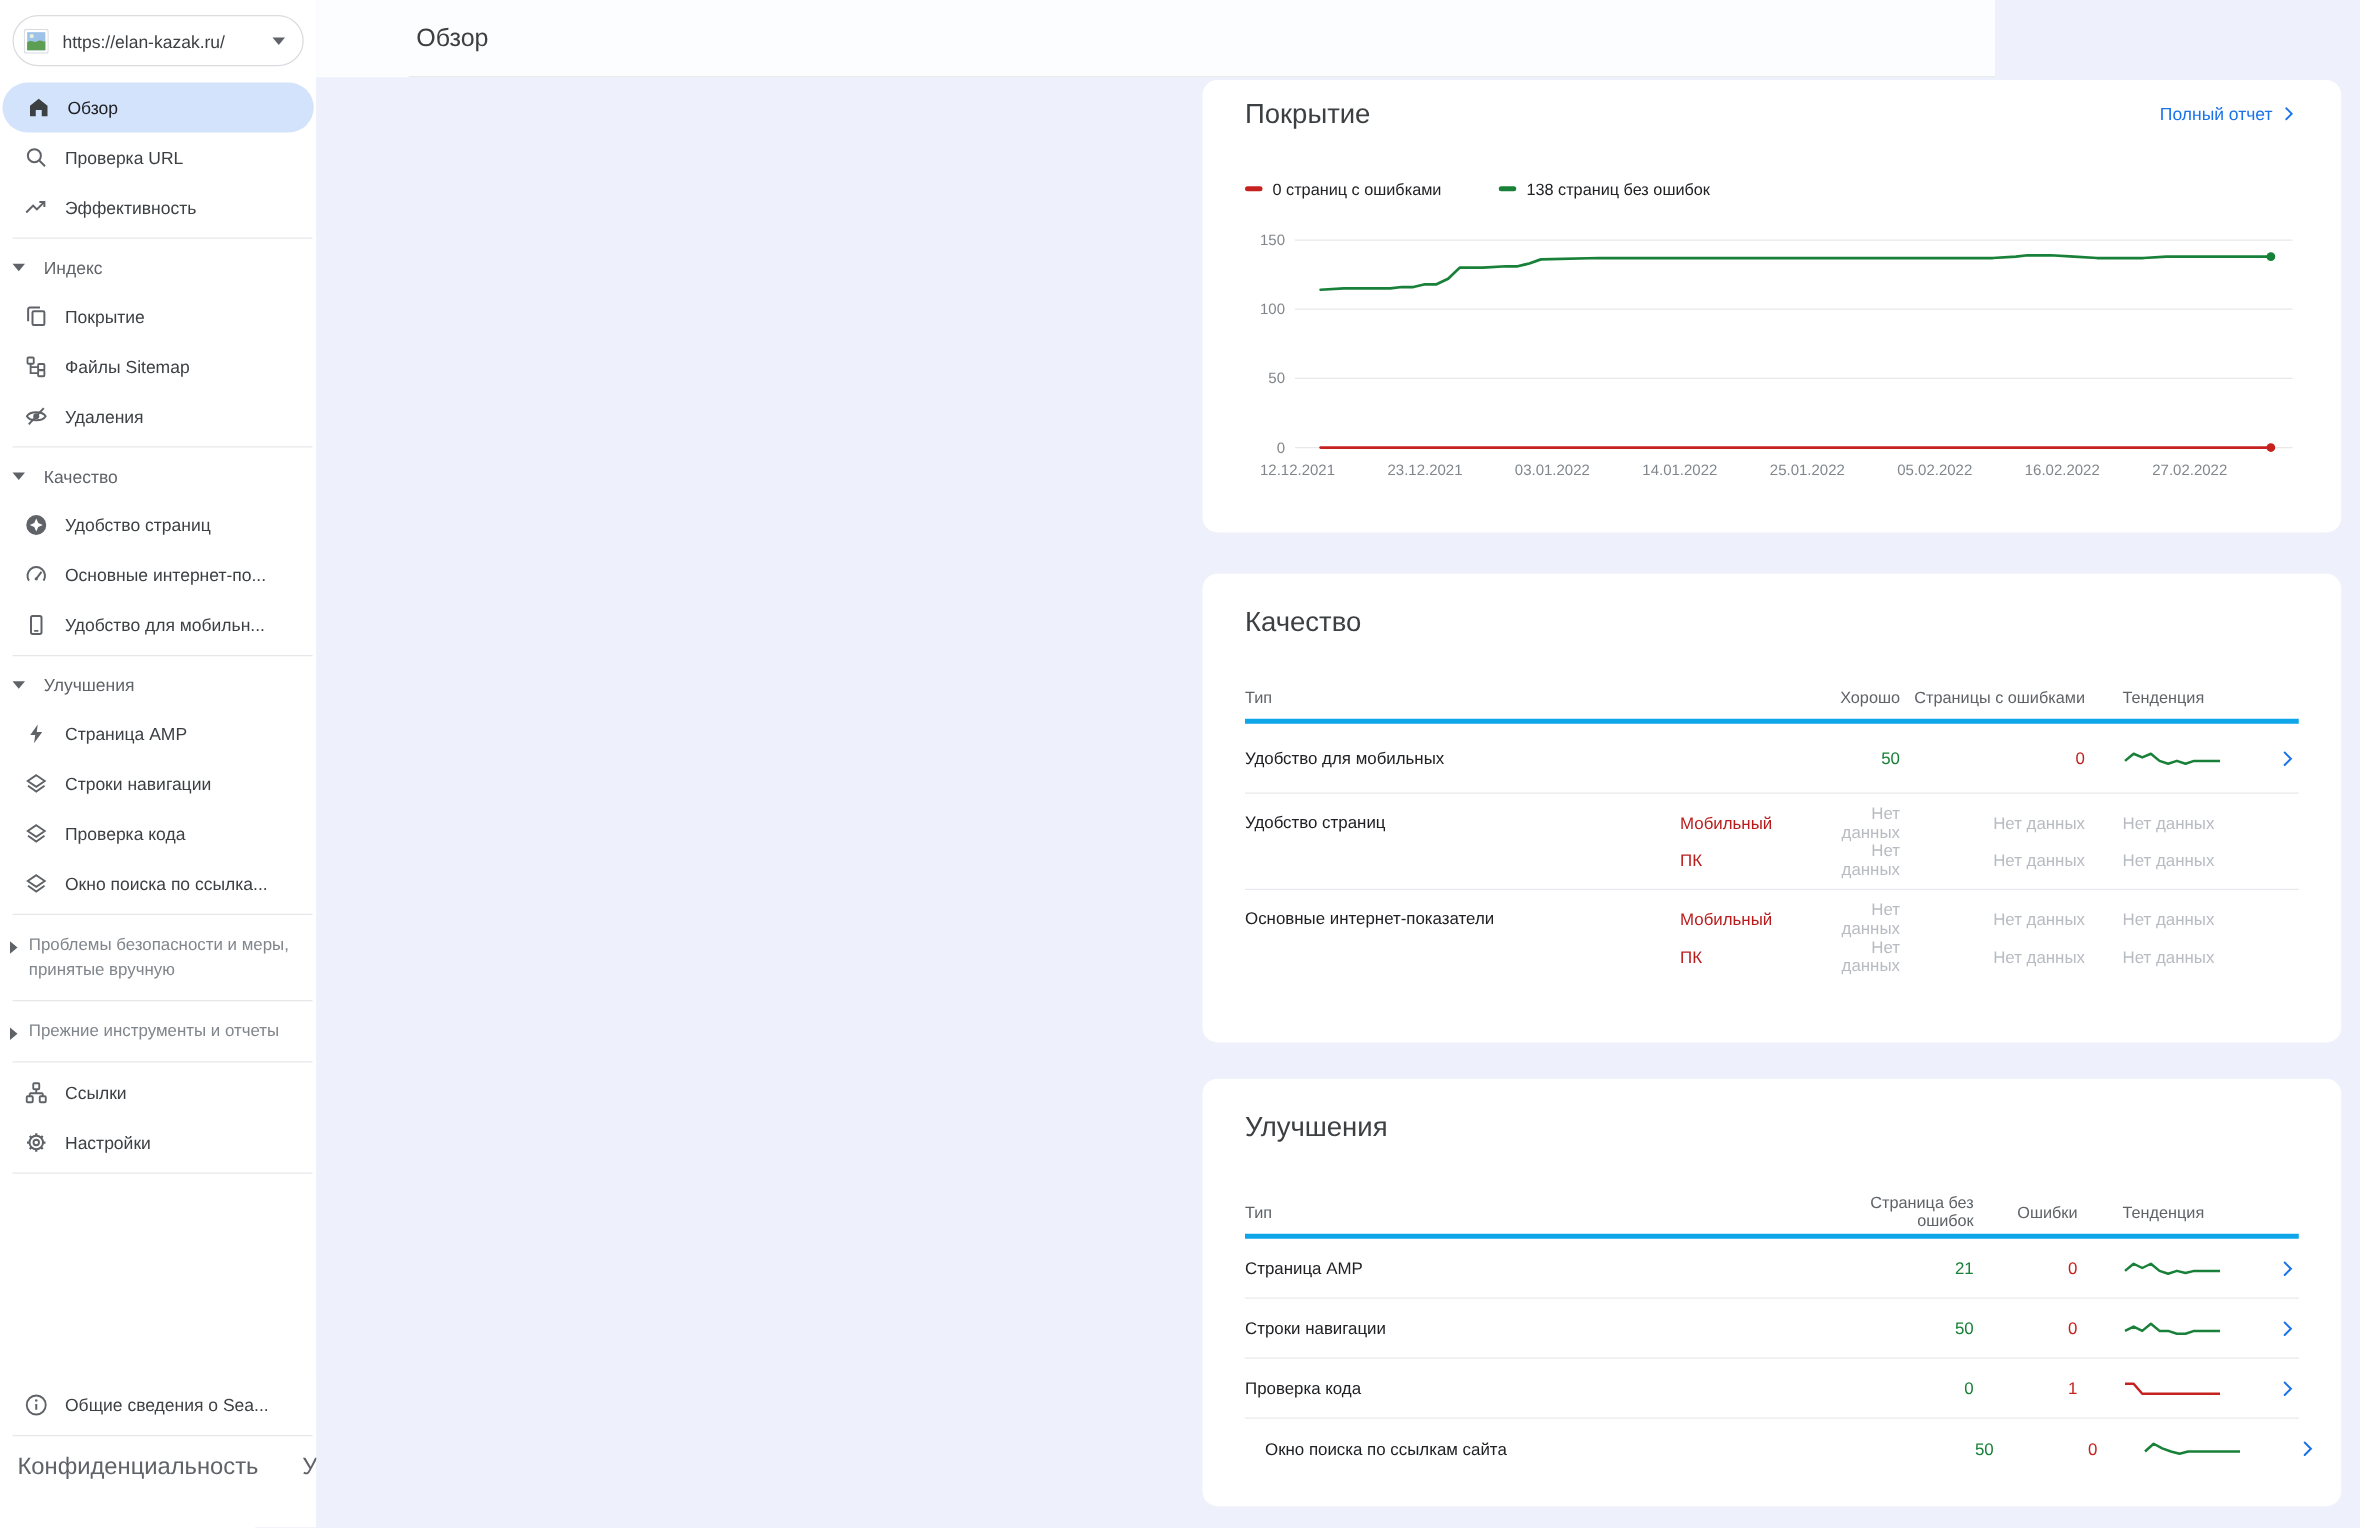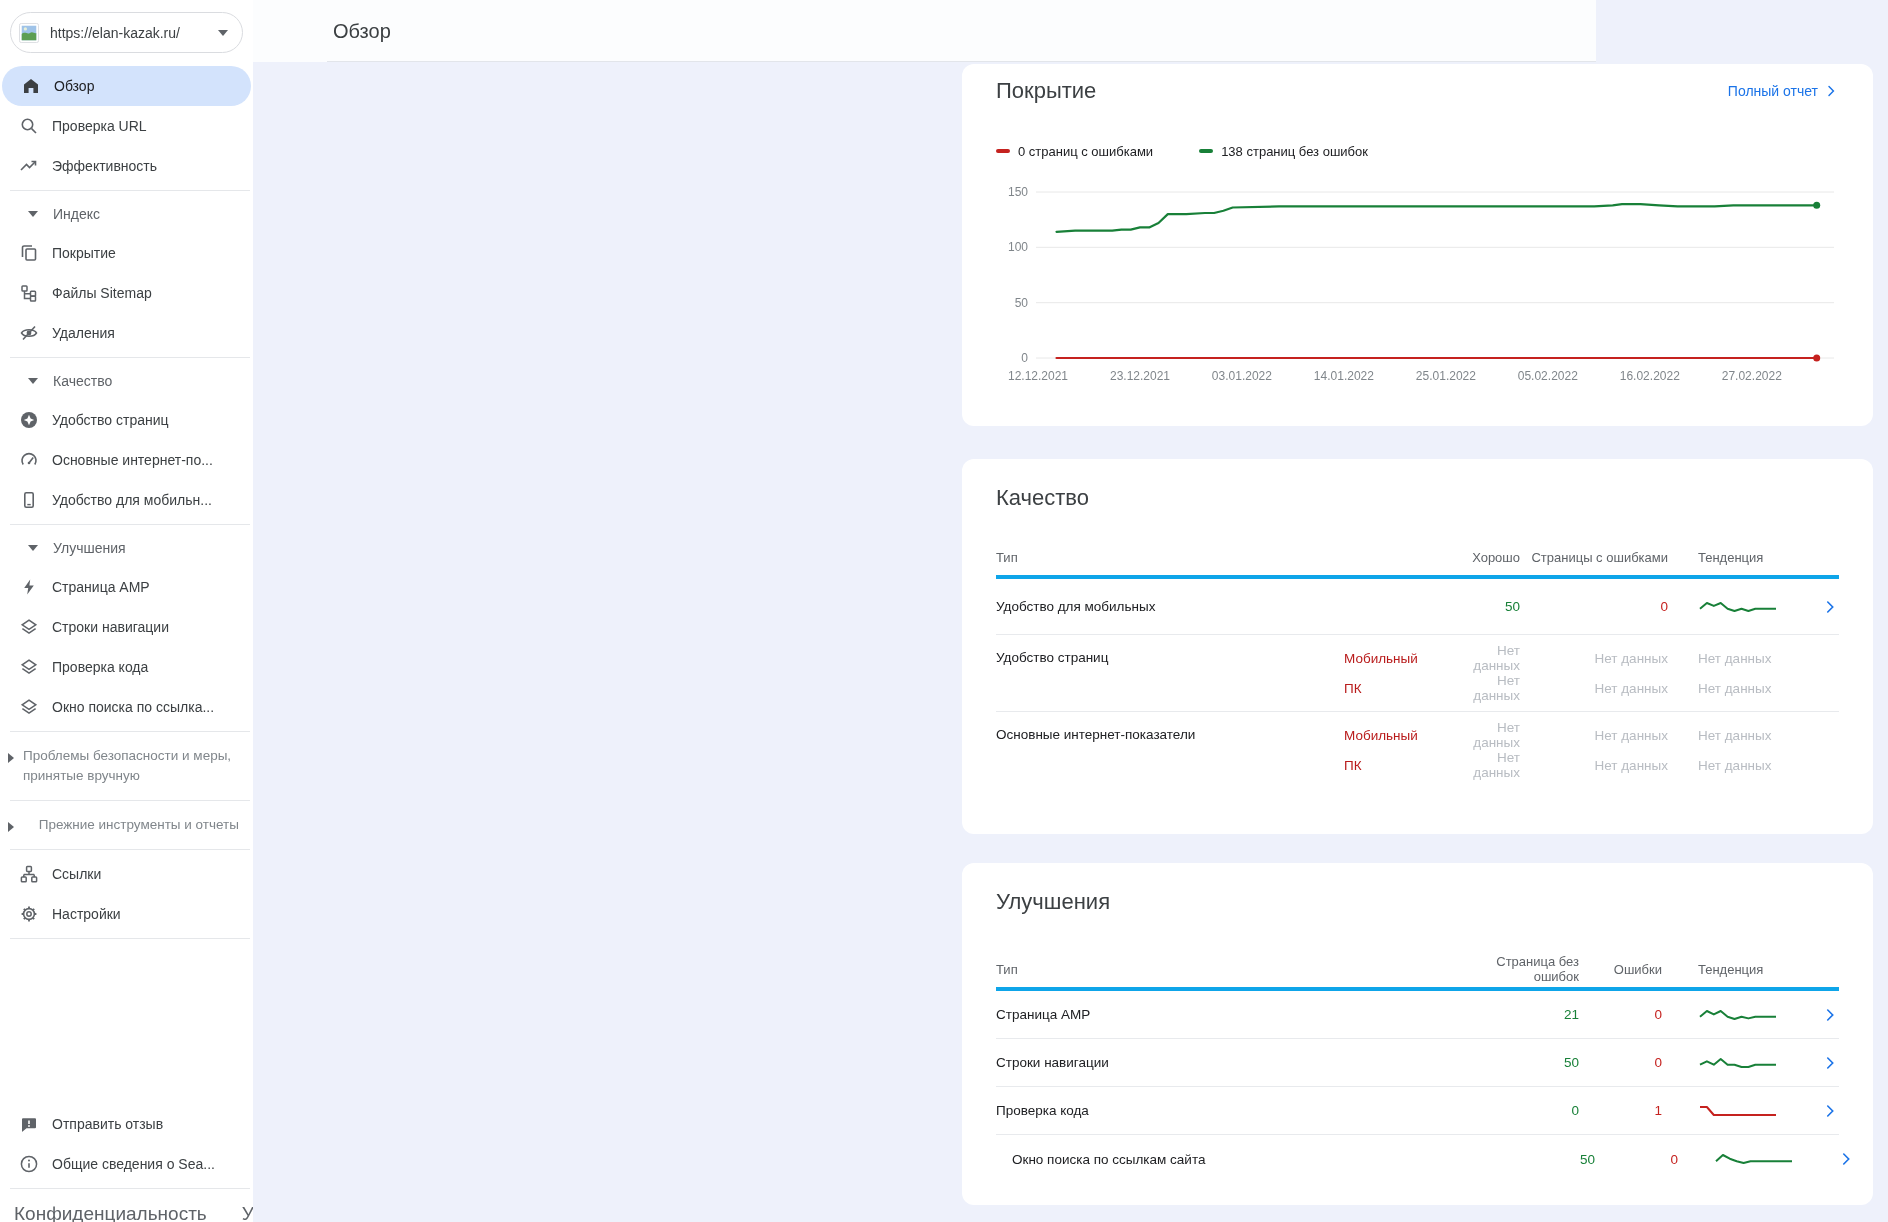--- a/index.html
+++ b/index.html
@@ -16,23 +16,23 @@
               border-top: 6px solid #5f6368; }
   .tri-right { width: 0; height: 0; border-top: 5px solid transparent; border-bottom: 5px solid transparent;
                border-left: 6px solid #5f6368; }
   .property .tri-down { margin-left: auto; }
   .nav { margin-top: 13px; }
   .nav-item { height: 40px; display: flex; align-items: center; padding-left: 19px; gap: 13px;
               font-size: 14px; color: #3c4043; cursor: pointer; }
   .nav-item.selected { background: #d3e3fc; border-radius: 20px; margin: 0 2px; color: #202124; }
   .icon20 { width: 20px; height: 20px; flex: 0 0 20px; display:block; }
   .divider { border-top: 1px solid #e5e7ea; margin: 4px 3px 4px 10px; }
-  .section-head { height: 38px; display: flex; align-items: center; padding-left: 28px; gap: 15px;
+  .section-head { height: 38px; display: flex; align-items: center; padding-left: 10px; gap: 15px;
                   font-size: 14px; color: #5f6368; cursor: pointer; }
-  .collapsed-item { display: flex; padding: 10px 14px 10px 8px; gap: 9px; cursor: pointer; justify-content: space-between; }
+  .collapsed-item { display: flex; padding: 10px 14px 10px 8px; gap: 9px; cursor: pointer; }
   .collapsed-item .tri-right { margin-top: 7px; flex: 0 0 6px; }
   .collapsed-item .lbl { font-size: 13.5px; line-height: 20px; color: #80868b; }
   .sidebar-footer { position: absolute; top: 1104px; left: 0; right: 0; background: #fff; }
   .legal { padding: 10px 0 0 14px; font-size: 19px; color: #5f6368; display: flex; gap: 35px; }
   .legal span { cursor: pointer; }
 
   
   .main { flex: 1; display: flex; flex-direction: column; height: 100%; }
   .topbar { height: 62px; background: #fcfdfe; flex: 0 0 62px; display: flex; align-items: center; position: relative; }
   .topbar:after { content:""; position:absolute; left: 74px; right: 0; bottom: 0; border-bottom: 1px solid #e2e5ea; }
@@ -262,28 +262,20 @@
         </svg>
         <span>Настройки</span>
       </div>
 
       <div class="divider"></div>
     </nav>
 
     <div class="sidebar-footer">
       <div class="nav-item">
         <svg class="icon20" viewBox="0 0 20 20">
-          <path d="M3 5.2 A1 1 0 0 1 4 4.2 H16 A1 1 0 0 1 17 5.2 V13.2 A1 1 0 0 1 16 14.2 H7.5 L3.6 17.6 A0.35 0.35 0 0 1 3 17.3 Z" fill="#5f6368"></path>
-          <line x1="10" y1="6.6" x2="10" y2="10" stroke="#fff" stroke-width="1.6"></line>
-          <circle cx="10" cy="12" r="0.95" fill="#fff"></circle>
-        </svg>
-        <span>Отправить отзыв</span>
-      </div>
-      <div class="nav-item">
-        <svg class="icon20" viewBox="0 0 20 20">
           <circle cx="10" cy="10" r="7.6" fill="none" stroke="#5f6368" stroke-width="1.5"></circle>
           <line x1="10" y1="9.2" x2="10" y2="13.8" stroke="#5f6368" stroke-width="1.6"></line>
           <circle cx="10" cy="6.4" r="1" fill="#5f6368"></circle>
         </svg>
         <span>Общие сведения о Sea...</span>
       </div>
       <div class="divider"></div>
       <div class="legal">
         <span>Конфиденциальность</span>
         <span>Условия</span>

